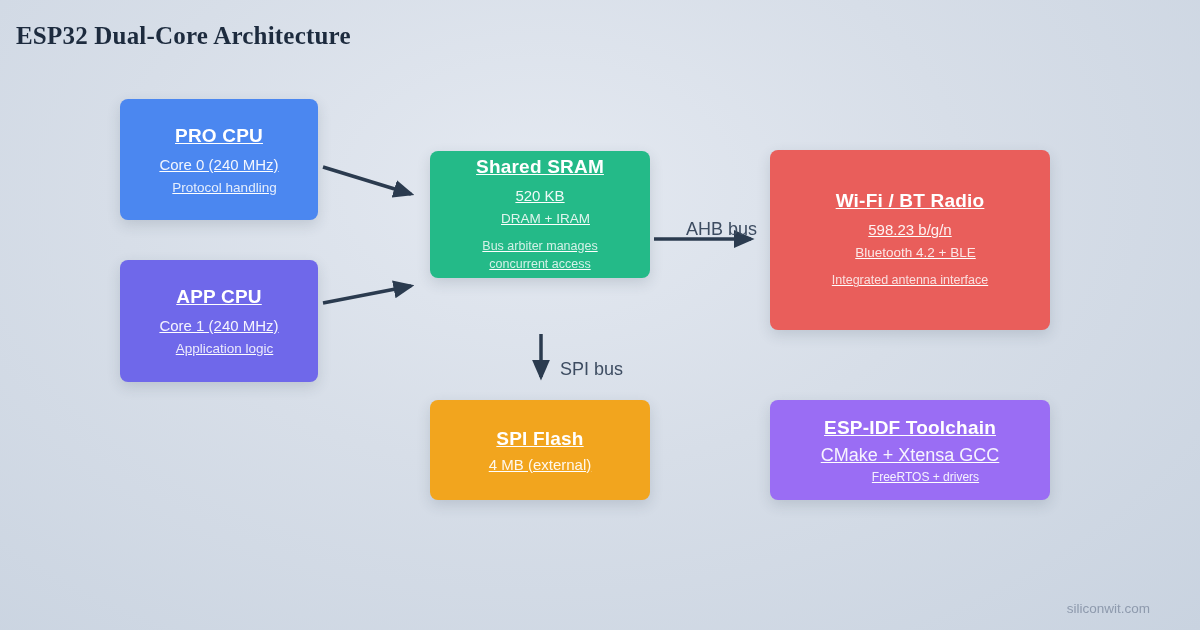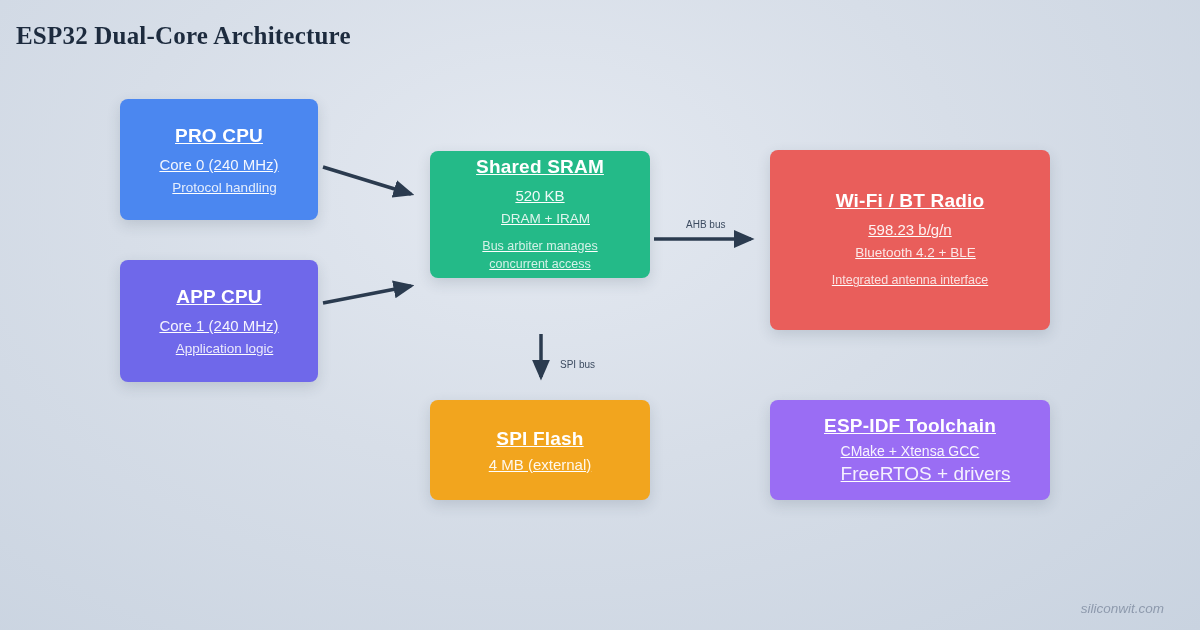--- a/index.html
+++ b/index.html
@@ -61,43 +61,42 @@
     margin-top: 11px;
   }
   #node-pro-cpu  { left: 120px; top:  99px; width: 198px; height: 121px; }
   #node-app-cpu  { left: 120px; top: 260px; width: 198px; height: 122px; }
   #node-sram     { left: 430px; top: 151px; width: 220px; height: 127px; }
   #node-wifi     { left: 770px; top: 150px; width: 280px; height: 180px; }
   #node-flash    { left: 430px; top: 400px; width: 220px; height: 100px; }
   #node-idf      { left: 770px; top: 400px; width: 280px; height: 100px; }
   #node-sram .node-note { max-width: 152px; }
   #node-flash .node-title, #node-idf .node-title { margin-bottom: 6px; }
-  #node-idf .node-subtitle { margin-bottom: 4px; font-size: 14px; }
-  #node-idf .node-detail { font-size: 19px; color: rgba(255,255,255,0.9); margin-left: 20px; }
+  #node-idf .node-subtitle { margin-bottom: 4px; font-size: 18px; }
+  #node-idf .node-detail { font-size: 12px; color: rgba(255,255,255,0.9); margin-left: 20px; }
   #node-flash .node-subtitle { margin-bottom: 0; }
   .edges-svg {
     position: absolute;
     left: 0; top: 0;
     width: 1200px; height: 630px;
     pointer-events: none;
   }
   .edge-label {
     position: absolute;
-    font-size: 10px;
+    font-size: 18px;
     color: #3d4c61;
     white-space: nowrap;
   }
   #label-ahb { left: 686px; top: 219px; }
   #label-spi { left: 560px; top: 359px; }
   .watermark {
     position: absolute;
-    right: 36px; bottom: 14px;
+    right: 50px; bottom: 14px;
     font-size: 13.5px;
     color: #8e9aad;
-    font-style: italic;
   }
 </style>
 </head>
 <body>
 
 <div class="canvas">
 
   <div class="diagram-title" style="color: rgb(29, 43, 62);">ESP32 Dual-Core Architecture</div>
 
   <svg class="edges-svg" viewBox="0 0 1200 630" xmlns="http://www.w3.org/2000/svg">

